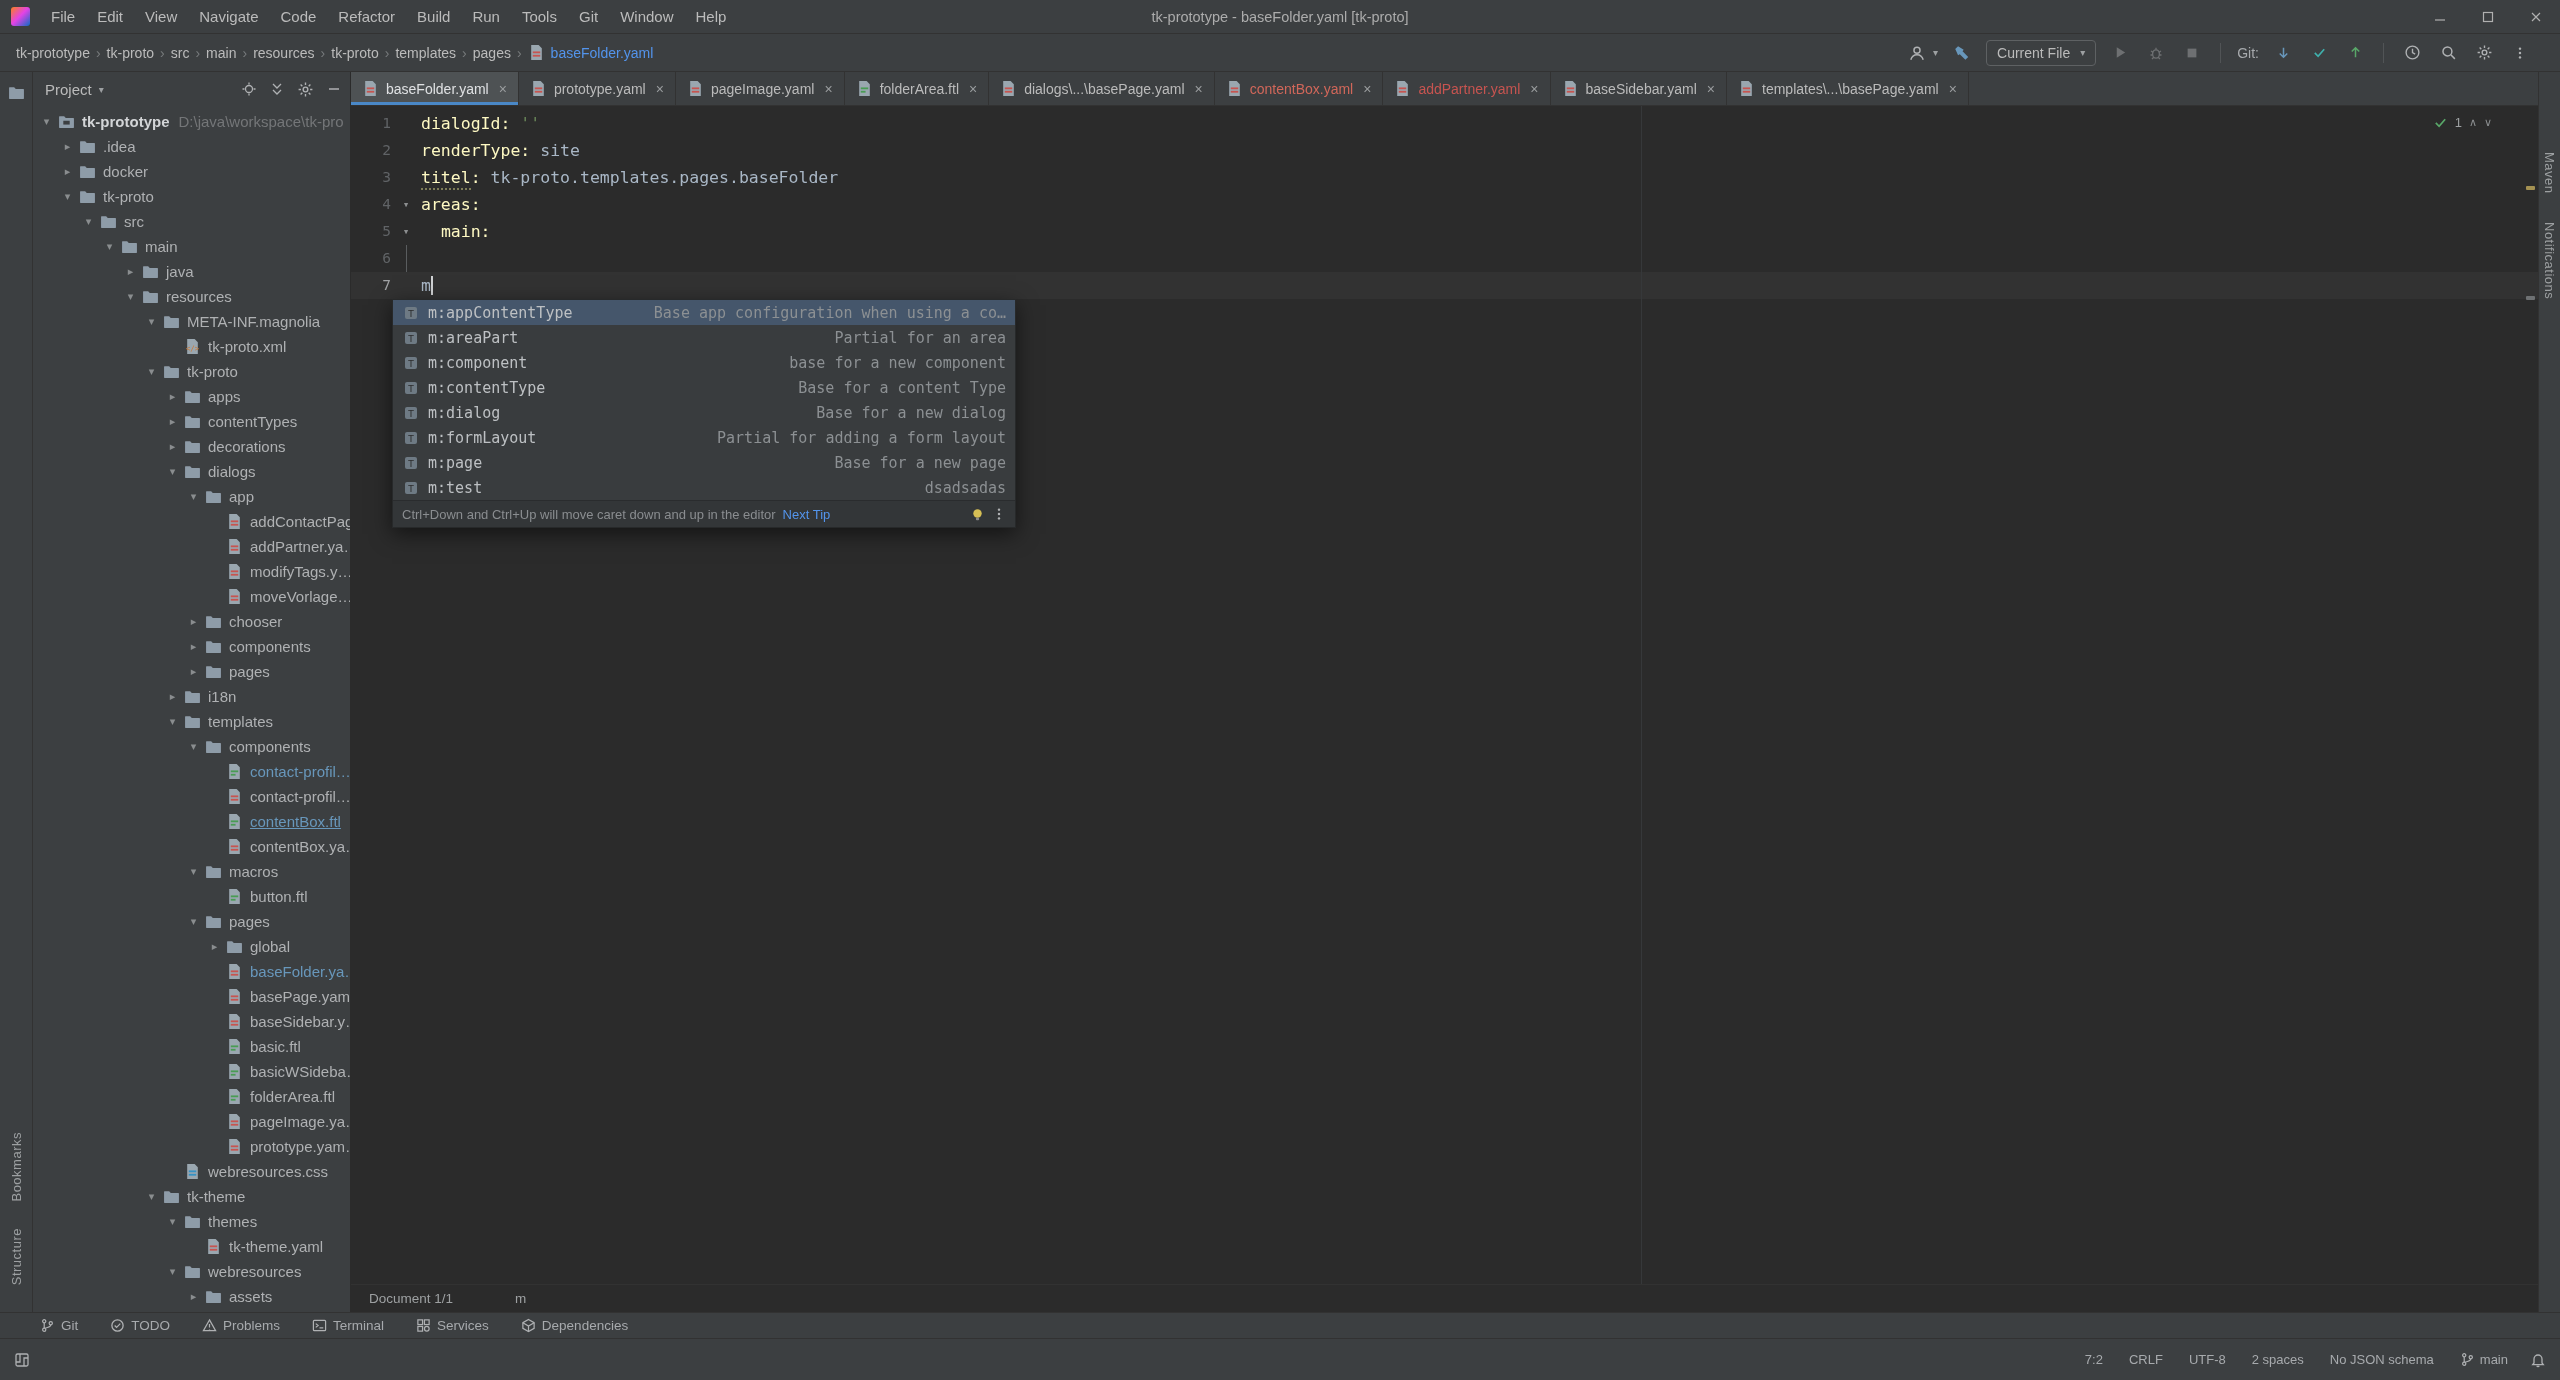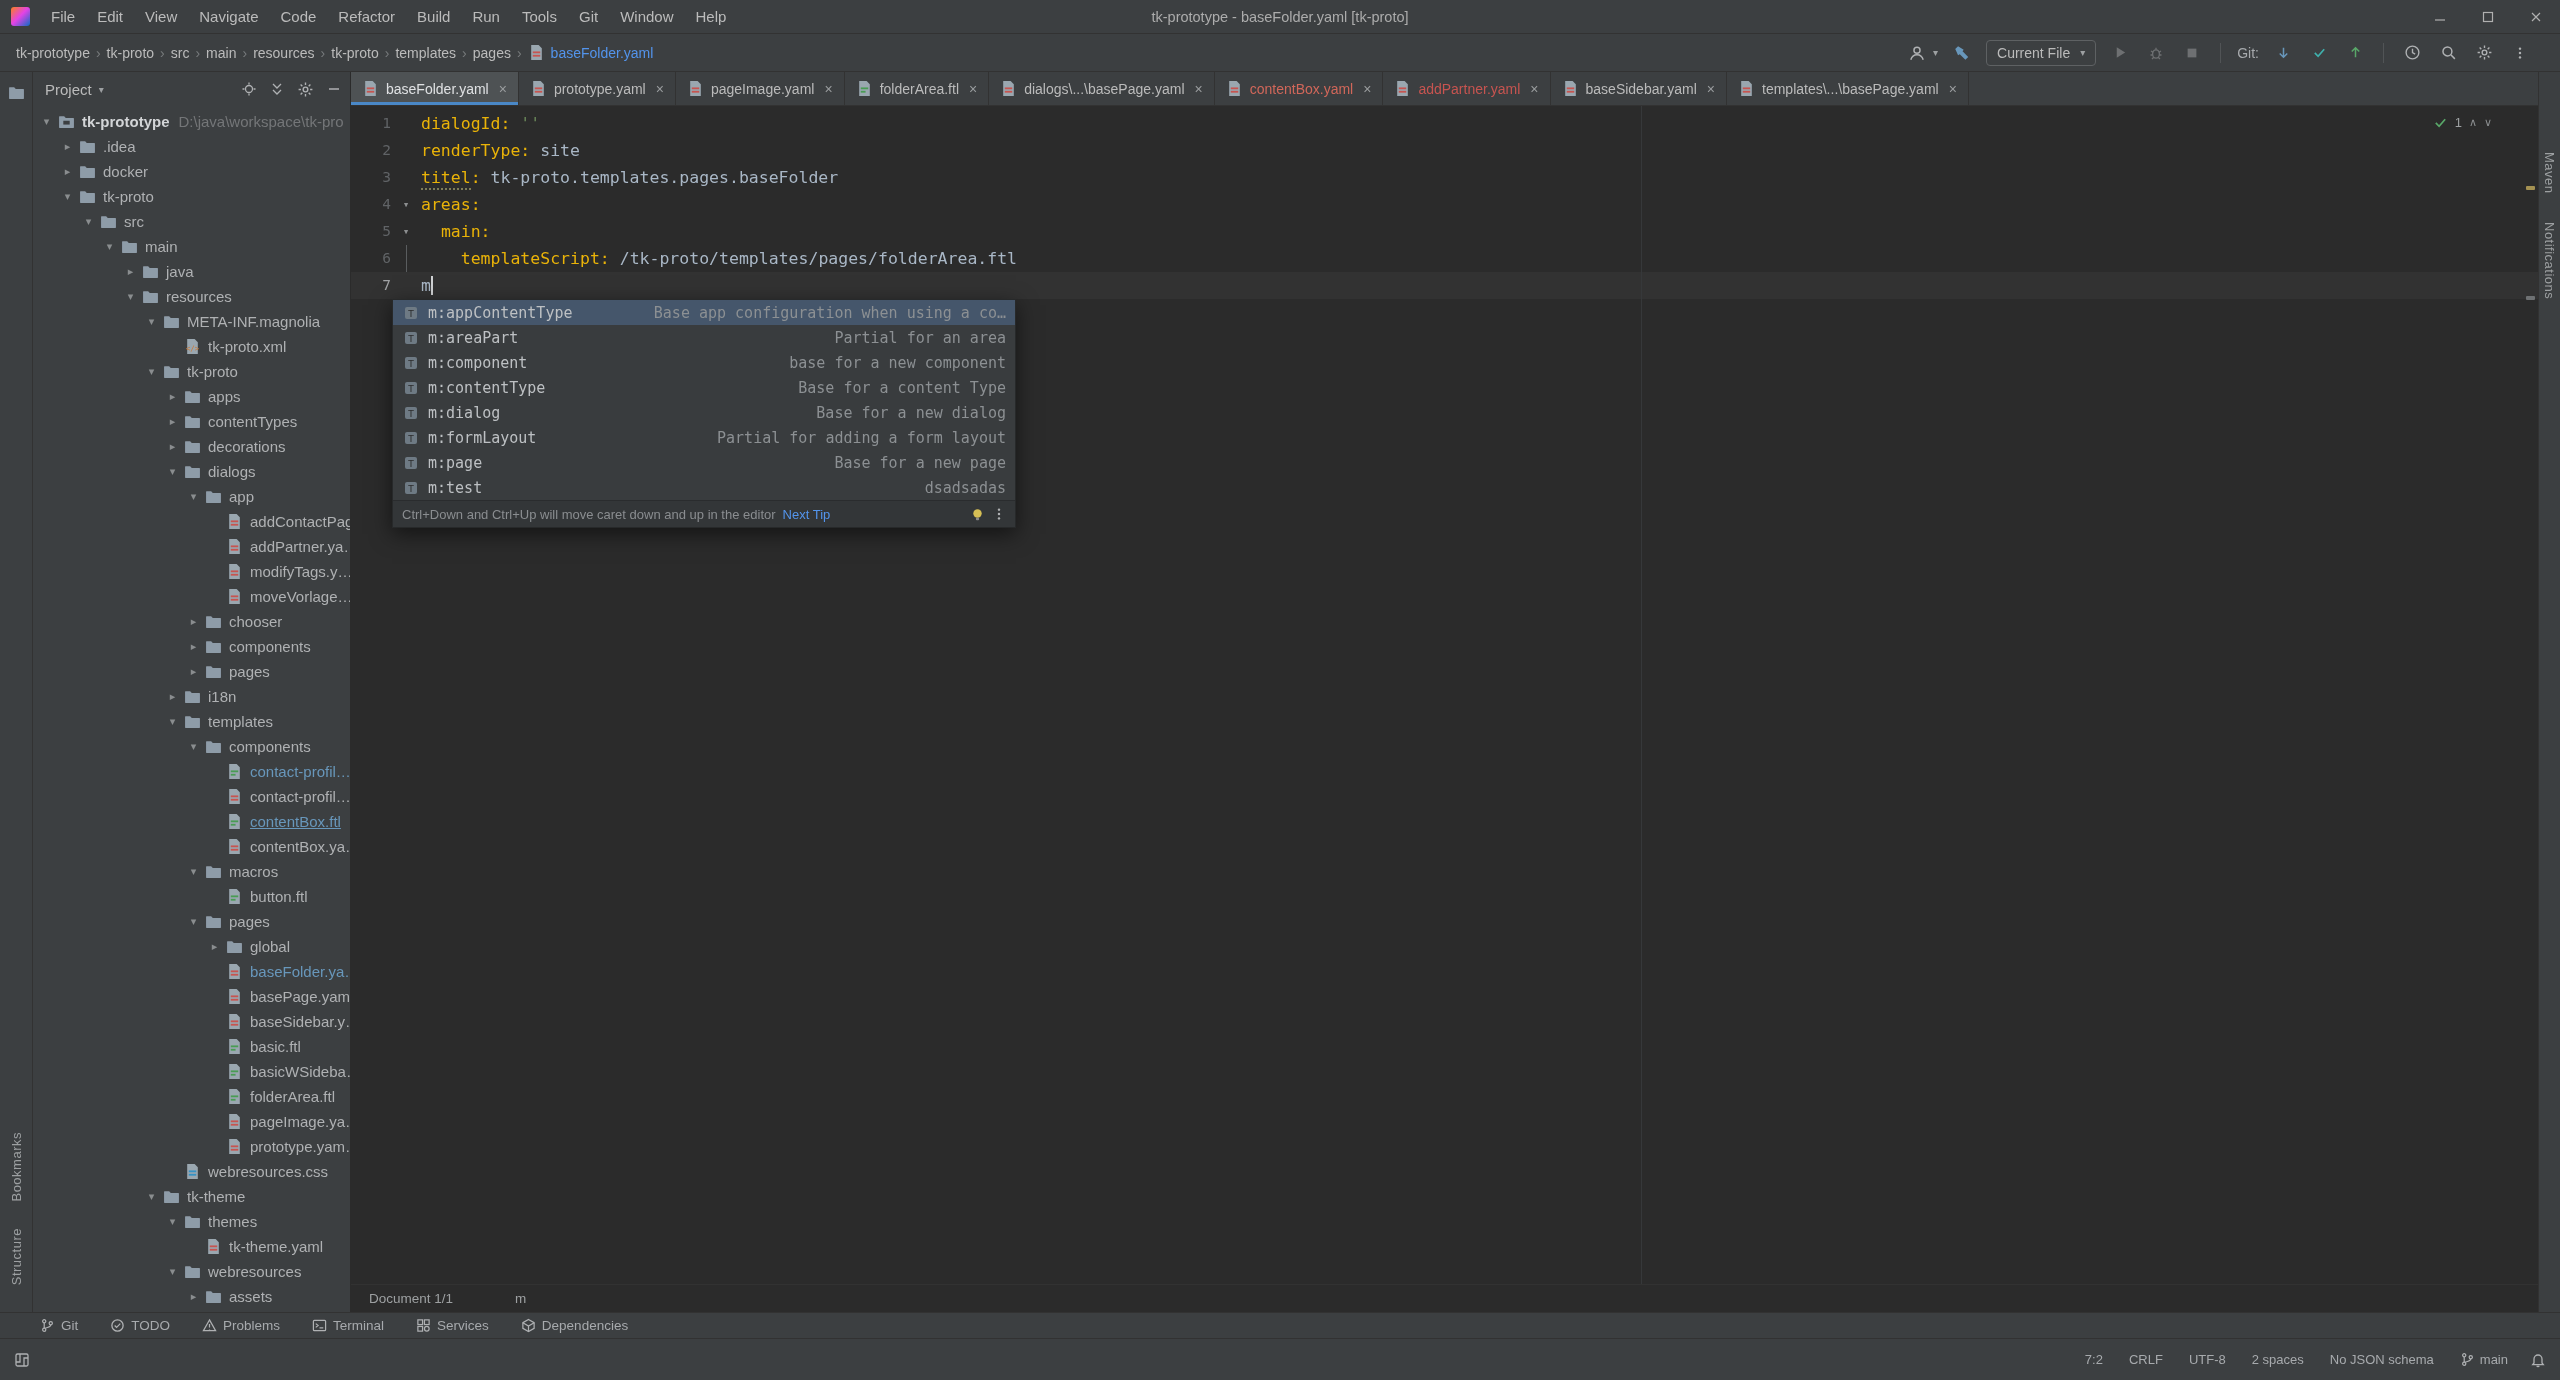--- a/index.html
+++ b/index.html
@@ -62,21 +62,21 @@
   .editor-body{flex:1;position:relative;min-height:0;overflow:hidden}
   .margin-guide{position:absolute;left:1290px;top:0;bottom:0;width:1px;background:#36383a}
   .code-wrap{padding-top:4px}
   .code-line{display:flex;height:27px;line-height:27px;font-family:"DejaVu Sans Mono",monospace;font-size:16.5px}
   .code-line.current{background:#323232}
   .lineno{width:40px;flex:none;text-align:right;color:#606366;font-size:14.5px}
   .code-line.current .lineno{color:#a1a3a5}
   .foldcol{width:30px;flex:none;text-align:center;color:#8c8e90;font-size:11px;position:relative}
   .foldbar{position:absolute;left:50%;top:0;width:1px;height:100%;background:#5a5d5f}
   .codetext{white-space:pre}
-  .tok-key{color:#eab308}
+  .tok-key{color:#fef9c3}
   .tok-plain{color:#a9b7c6}
   .tok-str{color:#6a8759}
   .tok-typo{border-bottom:2px dotted #7e7d58;padding-bottom:1px}
   .caret{display:inline-block;width:2px;height:19px;background:#cfd1d3;vertical-align:-4px}
 
   .inspections{position:absolute;top:9px;right:46px;display:flex;align-items:center;gap:7px;color:#9da0a2;font-size:13px}
   .insp-nav{font-size:11px;color:#8c8f91}
   .estripe{position:absolute;right:0;top:0;bottom:0;width:16px}
   .emark{position:absolute;right:3px;width:9px;height:4px;border-radius:1px}
   .emark.yellow{top:80px;background:#a49152}
@@ -914,21 +914,20 @@
             <div class="code-line">
               <span class="lineno">5</span>
               <span class="foldcol">▾</span>
               <span class="codetext"><span class="tok-plain">  </span><span class="tok-key">main:</span></span>
             </div>
             <div class="code-line">
               <span class="lineno">6</span>
               <span class="foldcol">
                 <span class="foldbar"></span>
               </span>
-              <span class="codetext"><span class="tok-plain">    </span><span class="tok-key">templateScript:</span><span class="tok-plain"> /tk-proto/templates/pages/folderArea.ftl</span></span>
             </div>
             <div class="code-line current">
               <span class="lineno">7</span>
               <span class="foldcol"></span>
               <span class="codetext"><span class="tok-plain">m</span><span class="caret"></span></span>
             </div>
           </div>
 
         <div class="inspections">
           <span class="ic">

